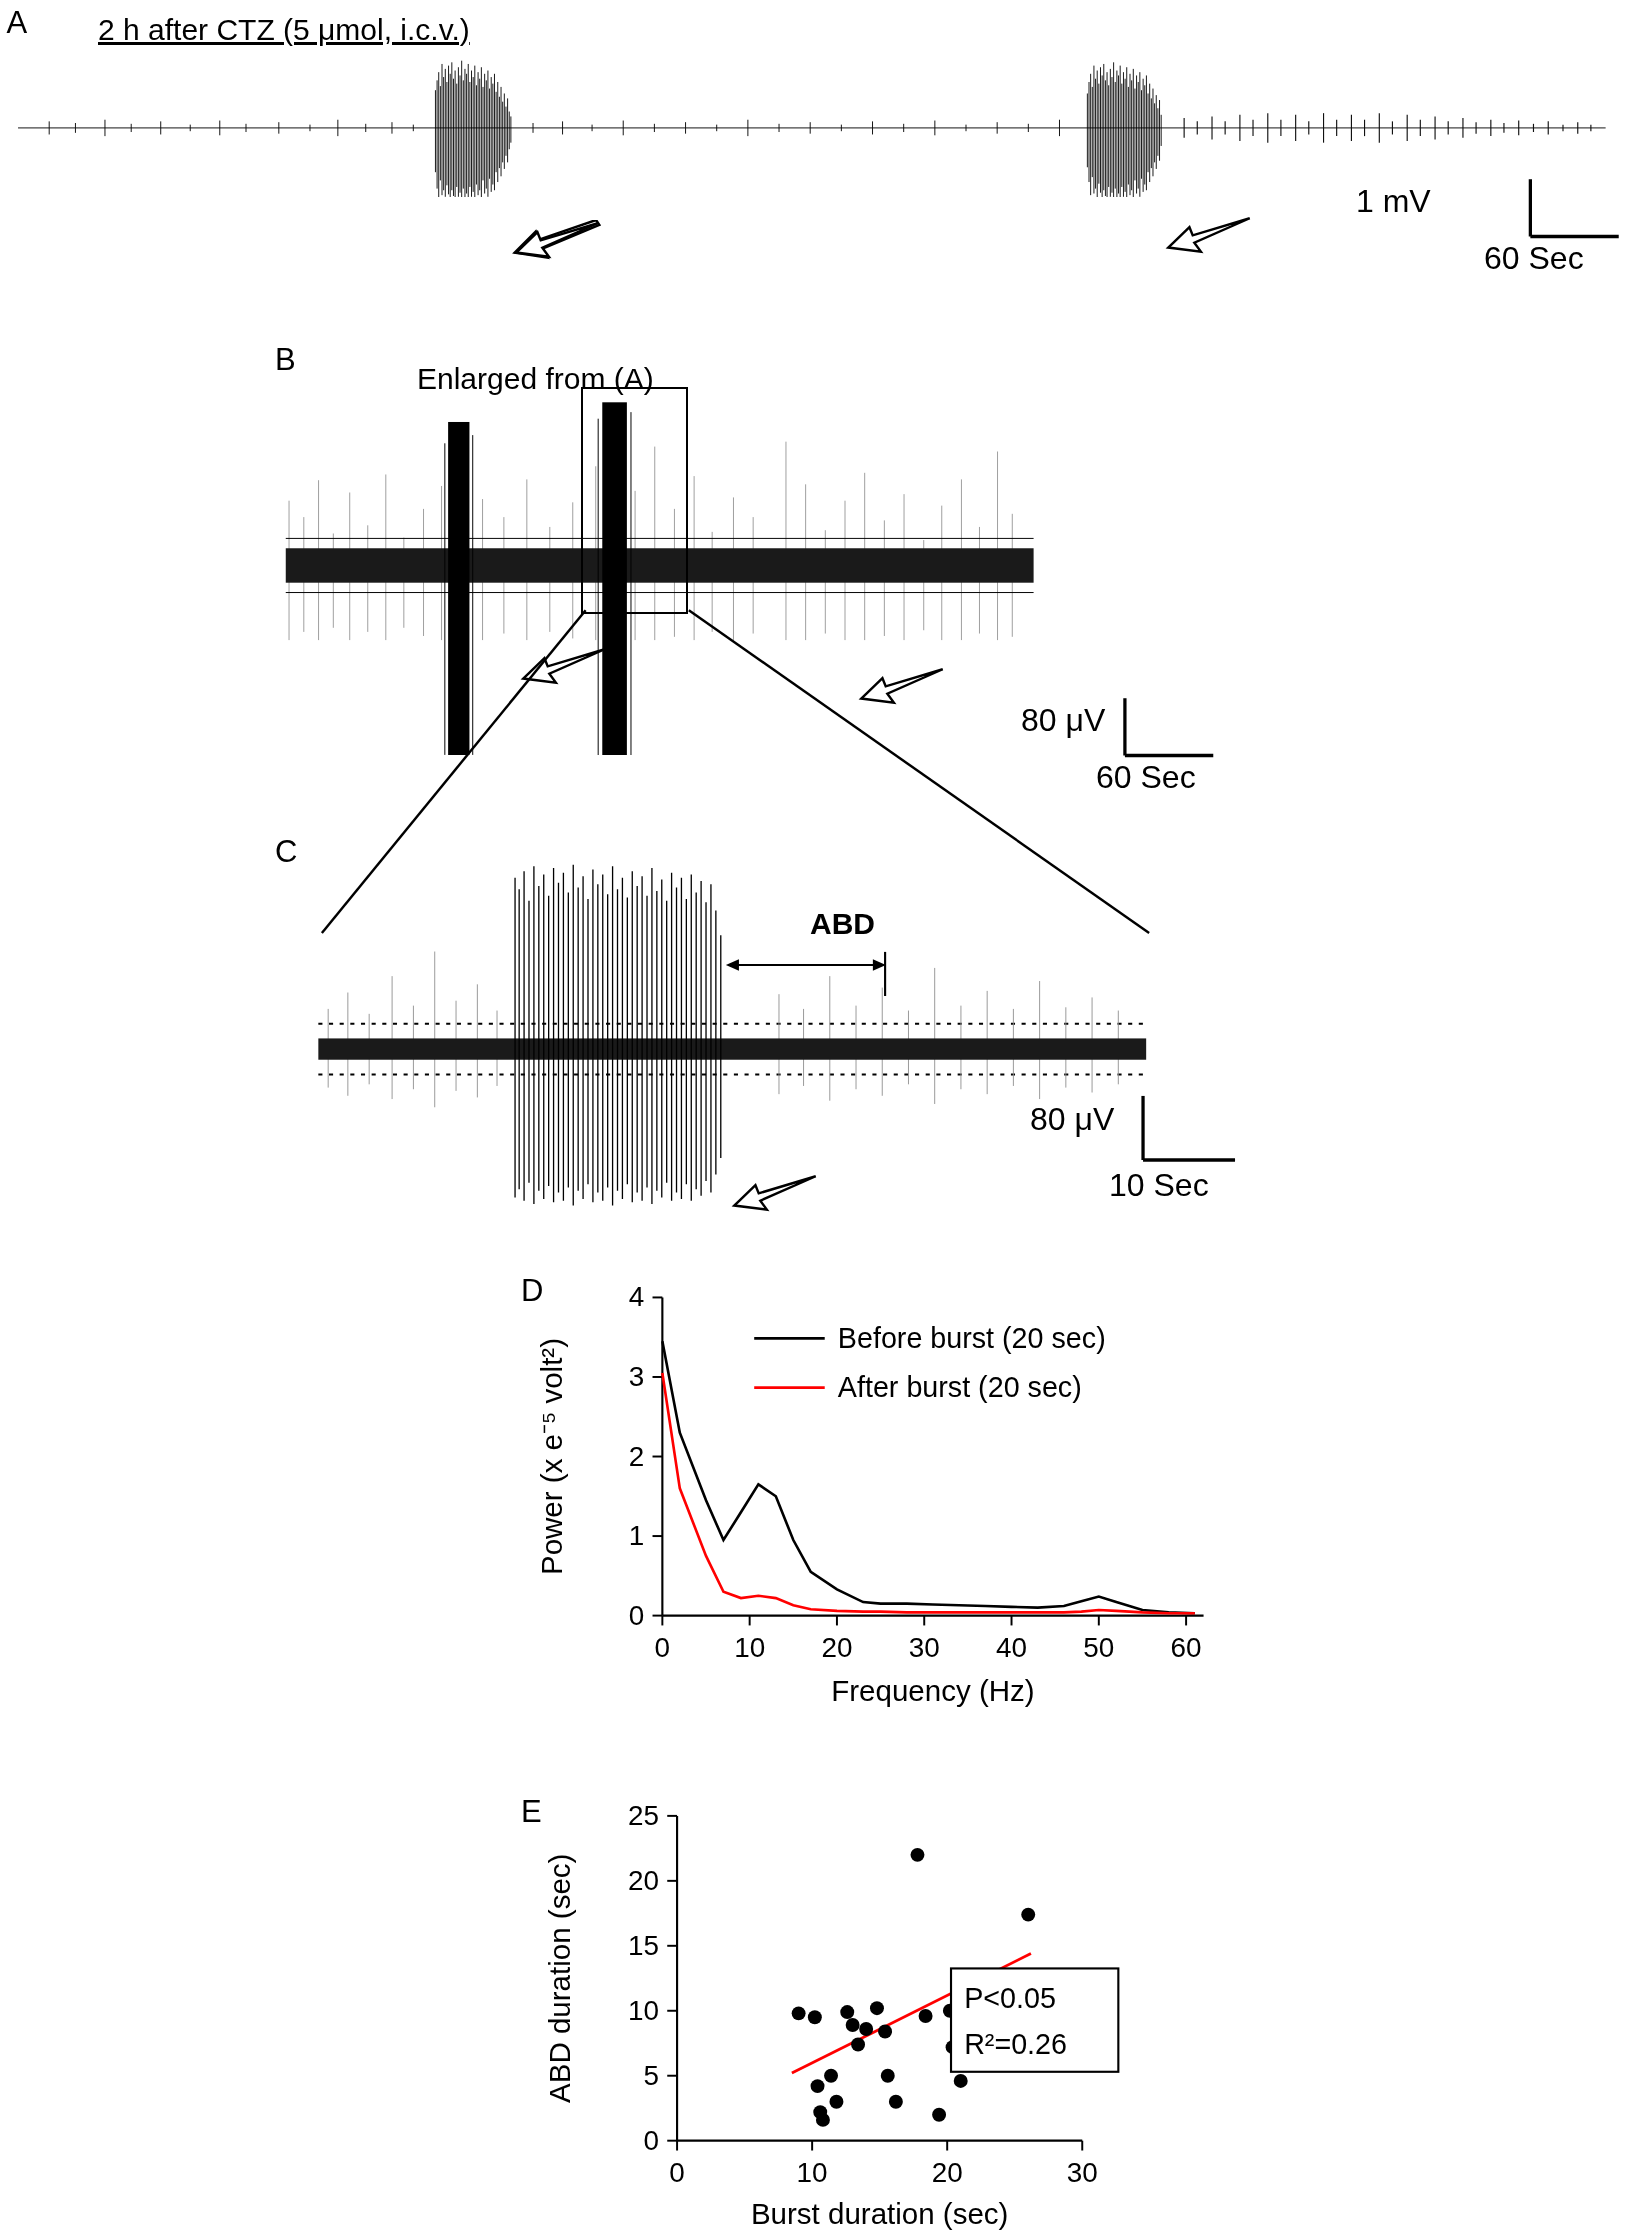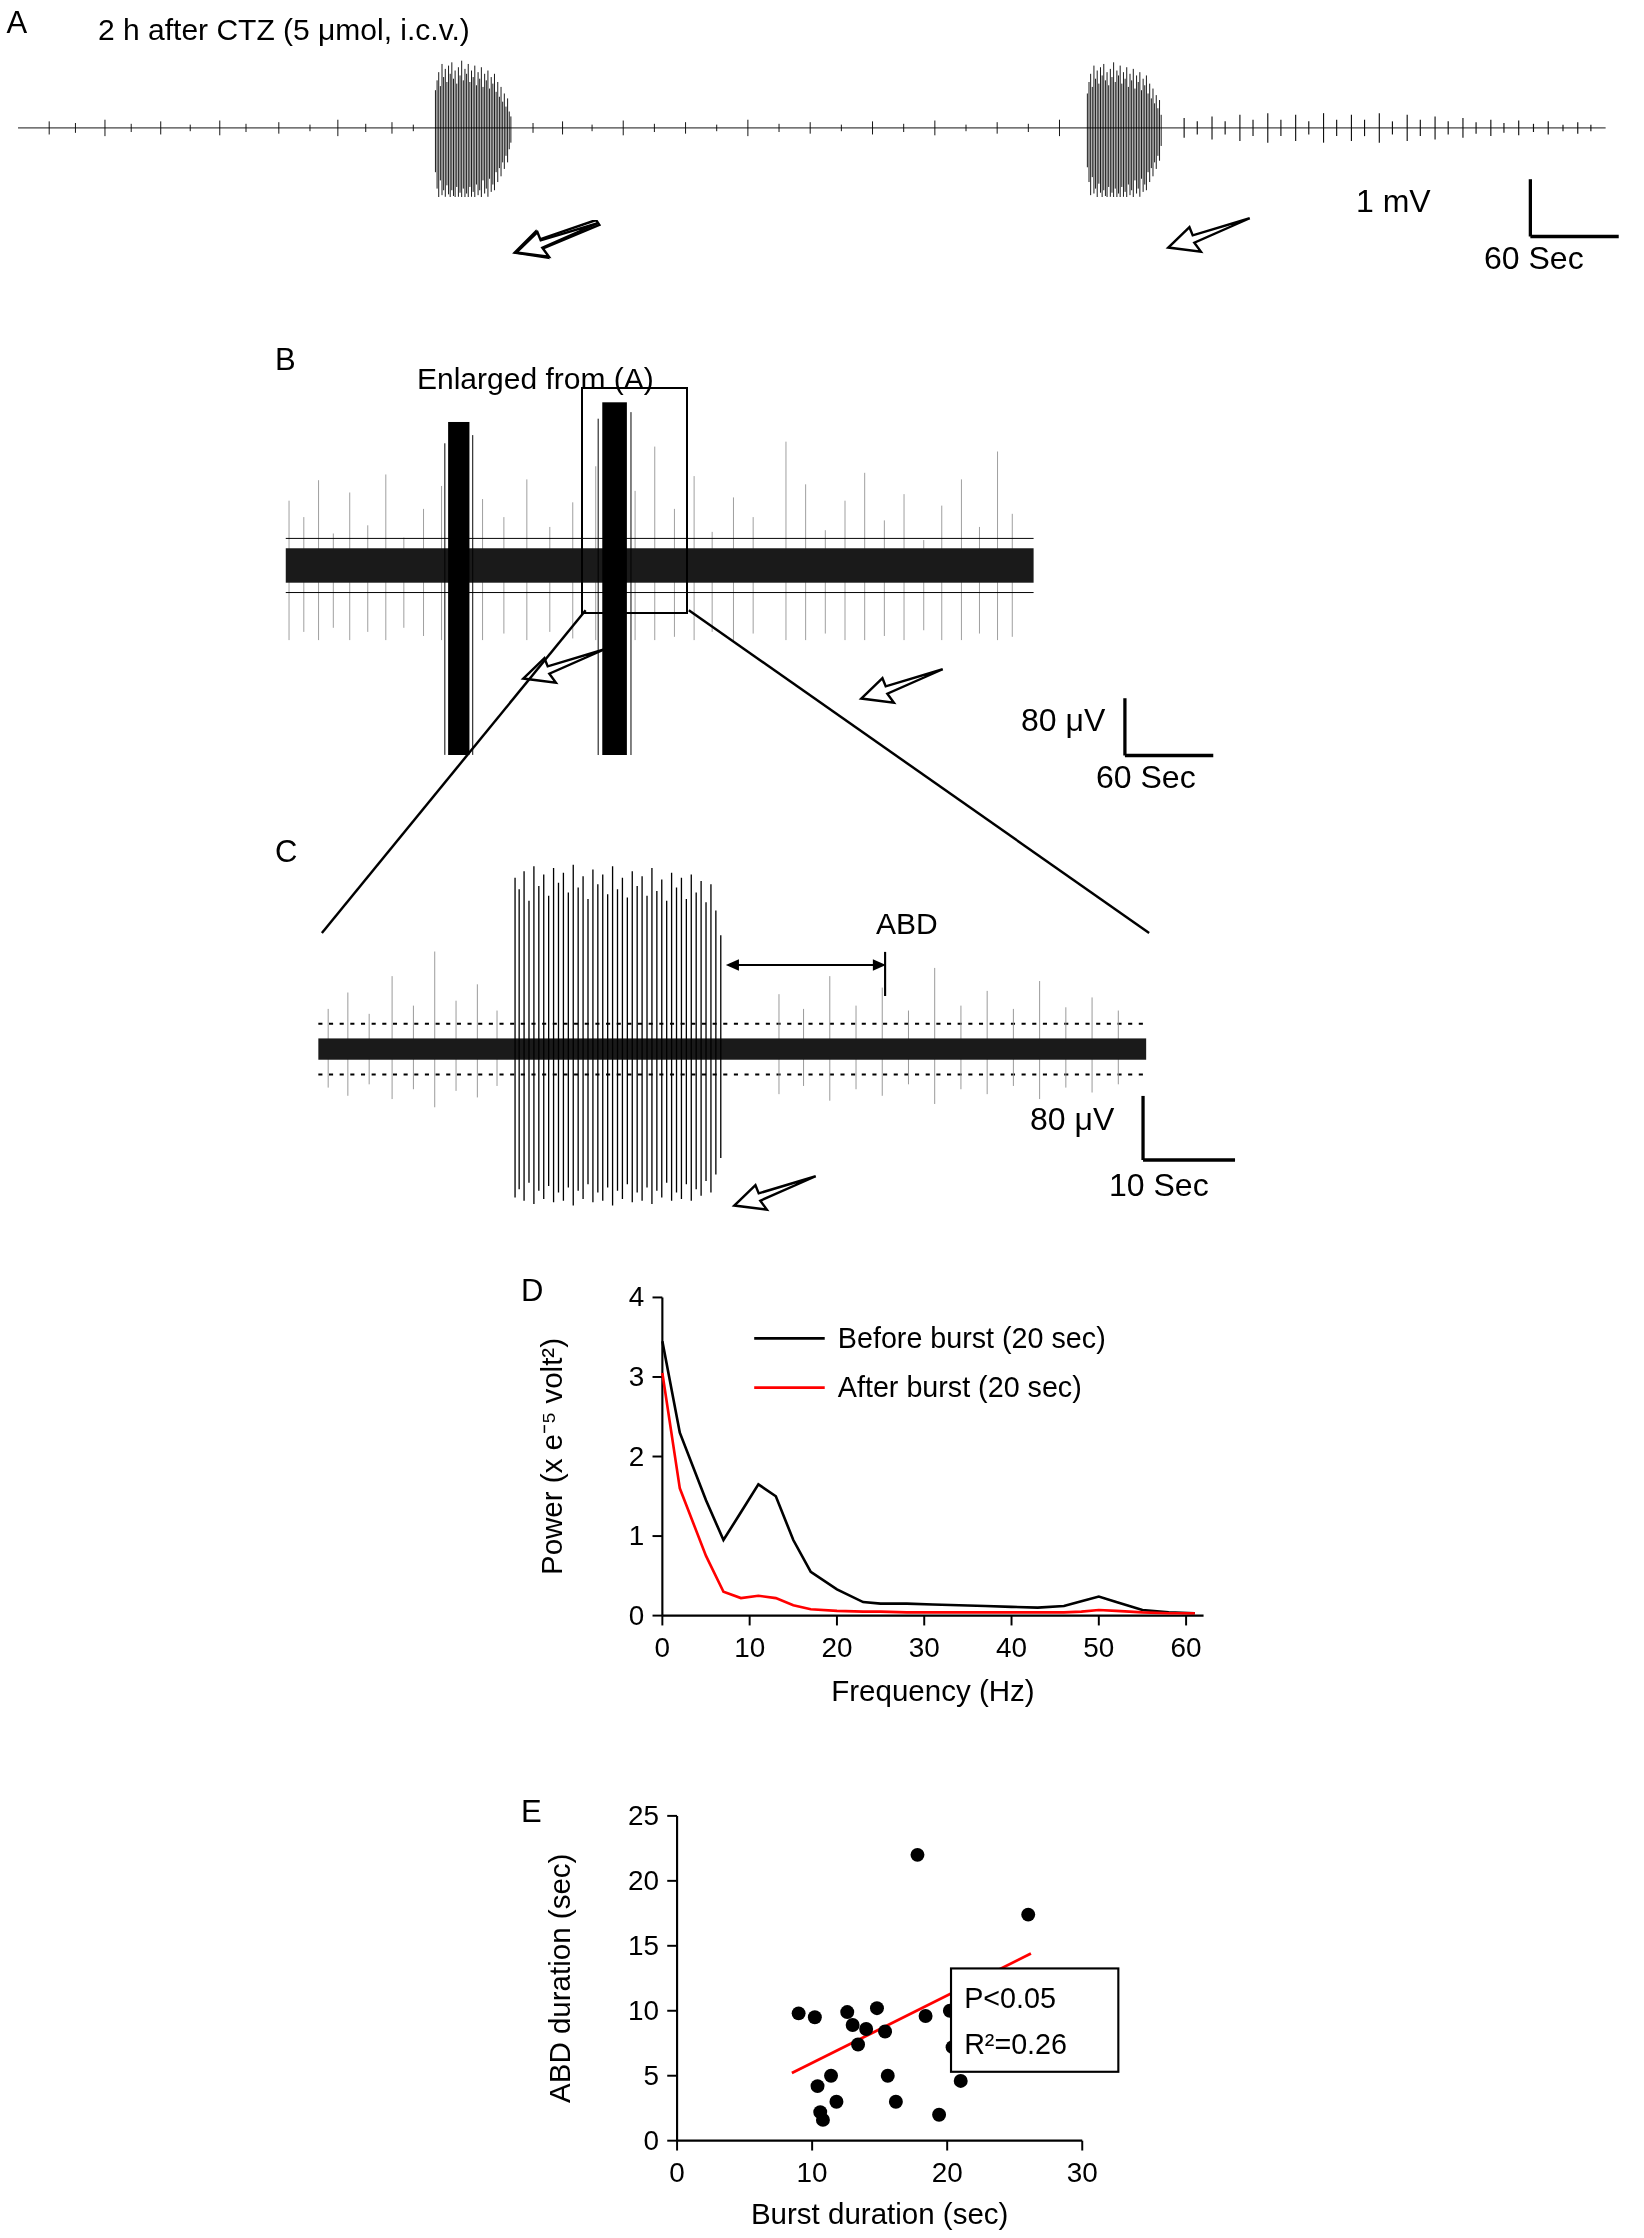--- a/index.html
+++ b/index.html
@@ -39,21 +39,21 @@
   }
   svg { display: block; }
   .abs { position: absolute; }
 </style>
 </head>
 <body>
 
 <div id="page">
 
   <div class="panel-letter" style="left:6.6px; top:6.6px;">A</div>
-  <div class="caption" style="left:98px; top:11.5px;">
+  <div class="caption" style="left:98px; top:11.5px;text-decoration:underline;">
     <span>2 h after CTZ (5 μmol, i.c.v.)</span>
   </div>
 
   <div class="abs" style="left:0px; top:49px; width:1645px; height:148px;">
     <svg width="1645" height="148" viewBox="0 0 2006 180">
       <g stroke="#111111" stroke-width="1.2" fill="none">
         <line x1="22" y1="96" x2="1958" y2="96"></line>
 
         <g>
           <line x1="60" y1="88" x2="60" y2="104"></line>
@@ -424,21 +424,21 @@
         <line x1="509" y1="48" x2="509" y2="410"></line>
         <line x1="515" y1="34" x2="515" y2="418"></line>
         <line x1="521" y1="60" x2="521" y2="400"></line>
         <line x1="527" y1="38" x2="527" y2="414"></line>
         <line x1="533" y1="70" x2="533" y2="392"></line>
         <line x1="539" y1="100" x2="539" y2="372"></line>
       </g>
     </svg>
   </div>
 
-  <div class="caption" style="left:876px; top:906px;">ABD</div>
+  <div class="caption" style="left:810px; top:906px;font-weight:bold;">ABD</div>
   <div class="abs" style="left:722px; top:947px; width:238px; height:49px;">
     <svg width="238" height="49" viewBox="0 0 290 60">
       <line x1="18" y1="22" x2="186" y2="22" stroke="#000" stroke-width="2.6"></line>
       <polygon points="4,22 20,15 20,29" fill="#000"></polygon>
       <polygon points="200,22 184,15 184,29" fill="#000"></polygon>
       <line x1="199" y1="6" x2="199" y2="76" stroke="#000" stroke-width="2.6"></line>
     </svg>
   </div>
 
   <div class="abs" style="left:726px; top:1173px; width:98px; height:57px;">

